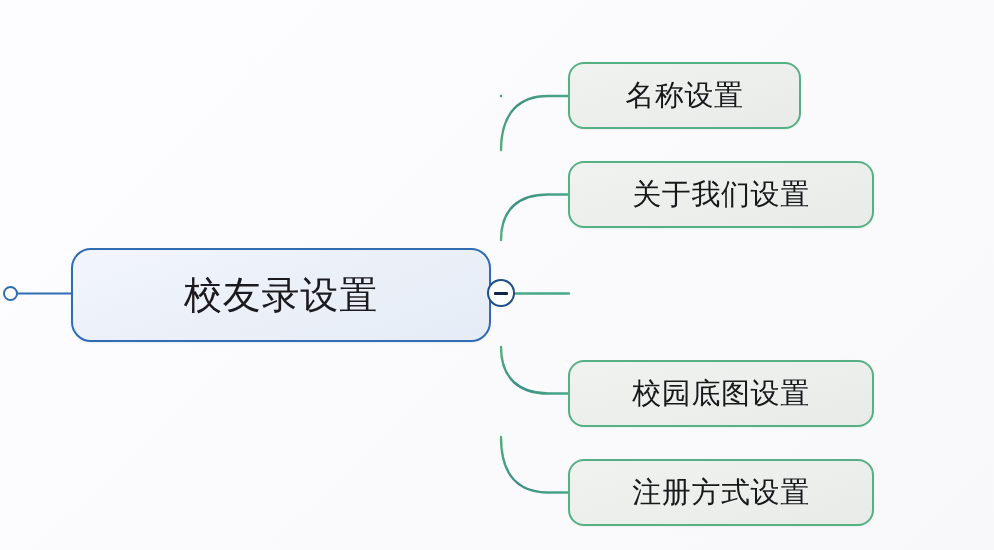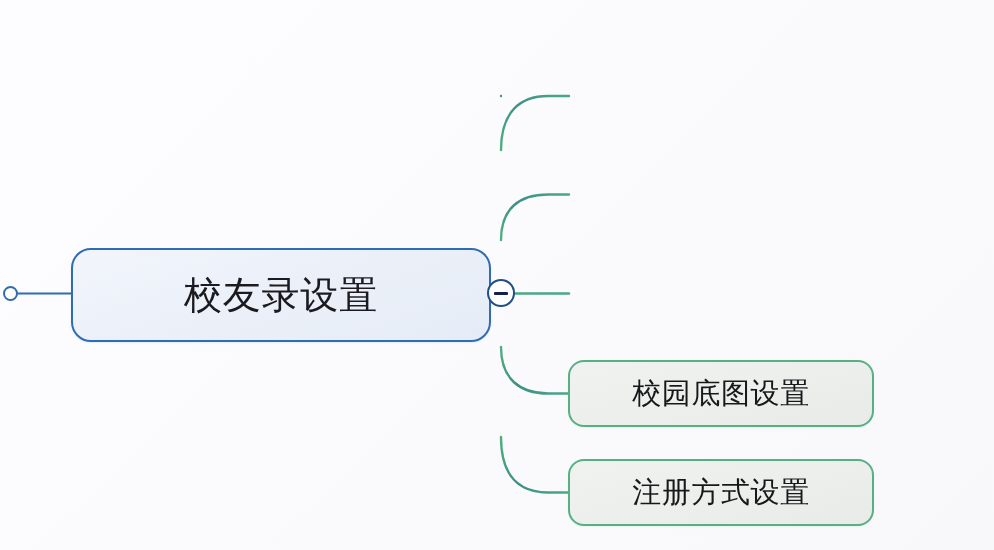--- a/index.html
+++ b/index.html
@@ -167,21 +167,27 @@
   <div id="origin-dot"></div>
 
   <div id="root-node" class="node">
     <span class="node-label">校友录设置</span>
   </div>
 
   <div id="collapse-toggle">
     <span class="minus-bar"></span>
   </div>
 
+  <div id="child-node-0" class="node child-node">
+    <span class="node-label">名称设置</span>
+  </div>
 
+  <div id="child-node-1" class="node child-node">
+    <span class="node-label">关于我们设置</span>
+  </div>
 
 
   <div id="child-node-3" class="node child-node">
     <span class="node-label">校园底图设置</span>
   </div>
 
   <div id="child-node-4" class="node child-node">
     <span class="node-label">注册方式设置</span>
   </div>
 

